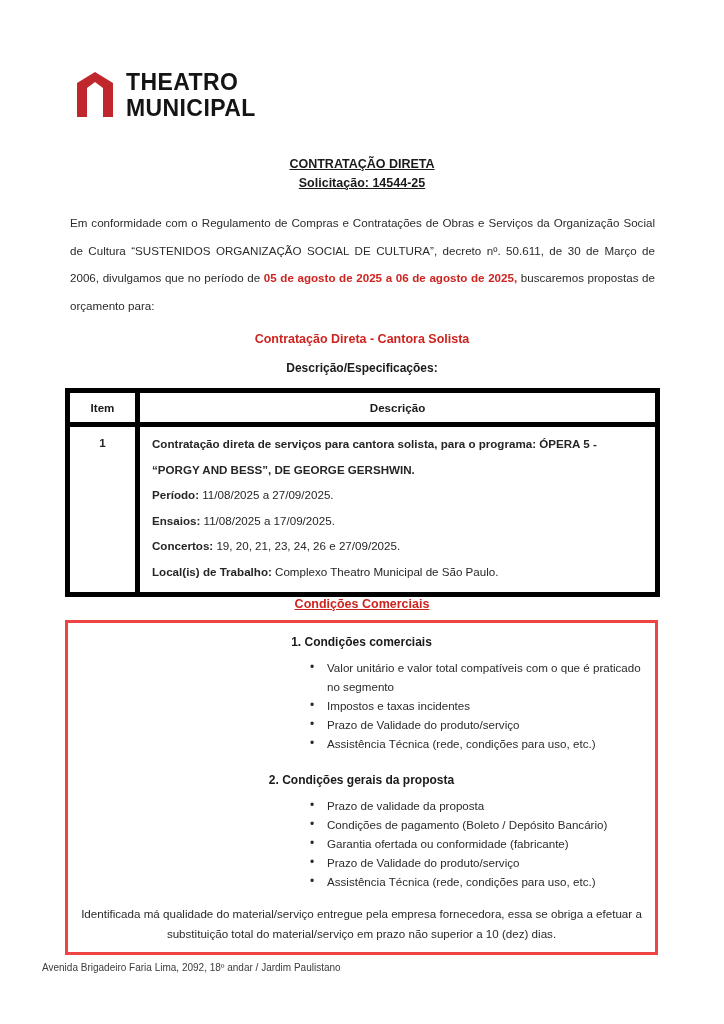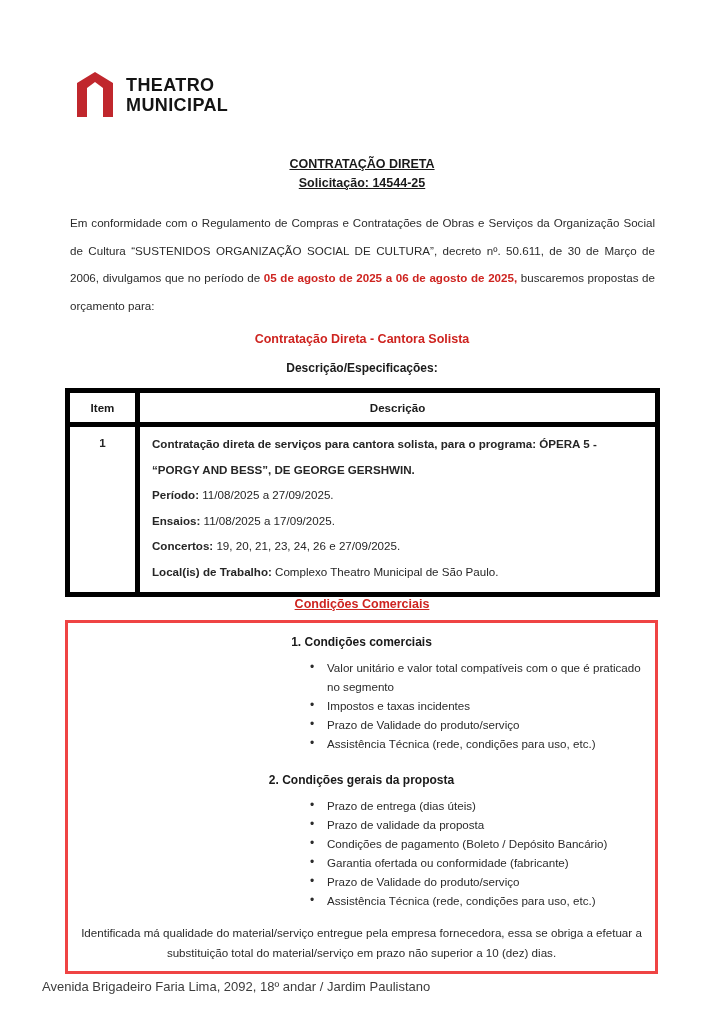--- a/index.html
+++ b/index.html
@@ -14,21 +14,21 @@
   }
 
   
   .header { display:flex; justify-content:space-between; align-items:flex-start; padding:60px 70px 0 75px; }
   .logo-s { display:flex; align-items:center; gap:9px; }
   .logo-s-text { display:flex; flex-direction:column; }
   .logo-s-name { font-size:27px; font-weight:bold; letter-spacing:-0.5px; color:#3f4448; line-height:1; }
   .logo-s-name .teal { color:#2CB6A6; }
   .logo-s-tagline { font-size:8px; font-weight:bold; color:#2CB6A6; letter-spacing:0.45px; margin-top:4px; }
   .logo-t { display:flex; align-items:center; gap:11px; margin-top:10px; }
-  .logo-t-text { font-size:18px; font-weight:bold; color:#141414; line-height:1.1; letter-spacing:0.4px; }
+  .logo-t-text { font-size:23px; font-weight:bold; color:#141414; line-height:1.1; letter-spacing:0.4px; }
 
   
   .title-block { text-align:center; margin-top:34px; font-size:12.5px; font-weight:bold; line-height:19px; color:#1a1a1a; }
   .title-block div { text-decoration:underline; }
 
   
   .intro { margin:16px 69px 0 70px; font-size:11.6px; line-height:27.5px; text-align:justify; color:#2b2b2b; }
   .red-bold { color:#CE2420; font-weight:bold; }
 
   .section-heading { margin-top:13px; text-align:center; font-size:12.5px; font-weight:bold; color:#CE2420; }
@@ -48,21 +48,21 @@
   .cond-heading { text-align:center; font-size:12.5px; font-weight:bold; color:#CE2420; text-decoration:underline; }
   .cond-box { margin:9px 0 0 65px; width:593px; border:3px solid #ef4444; box-sizing:border-box; padding:6px 0 6px 0; }
   .box-h { text-align:center; font-weight:bold; font-size:12px; color:#1a1a1a; margin-top:6px; }
   .box-h2 { margin-top:20px; }
   ul.box-list { margin:9px 12px 0 238px; padding:0; list-style:none; }
   ul.box-list li { position:relative; padding-left:21px; font-size:11.6px; line-height:19px; color:#2b2b2b; }
   ul.box-list li::before { content:"\2022"; position:absolute; left:4px; font-size:12px; }
   .closing { margin:13px 10px 2px 10px; text-align:center; font-size:11.6px; line-height:20px; color:#2b2b2b; }
 
   
-  .footer-address { margin:5px 0 0 42px; font-size:13px; line-height:16px; color:#3c3c3c; }
+  .footer-address { margin:5px 0 0 42px; font-size:10px; line-height:16px; color:#3c3c3c; }
 </style>
 </head>
 <body>
 
 <div class="page">
 
   <div class="header">
     <div class="logo-t">
       <span>
         <svg width="40" height="47" viewBox="0 0 40 47">
@@ -113,21 +113,20 @@
     <div class="box-h">1. Condições comerciais</div>
     <ul class="box-list">
       <li>Valor unitário e valor total compatíveis com o que é praticado no segmento</li>
       <li>Impostos e taxas incidentes</li>
       <li>Prazo de Validade do produto/serviço</li>
       <li>Assistência Técnica (rede, condições para uso, etc.)</li>
     </ul>
 
     <div class="box-h box-h2">2. Condições gerais da proposta</div>
     <ul class="box-list">
-      <li>Prazo de entrega (dias úteis)</li>
       <li>Prazo de validade da proposta</li>
       <li>Condições de pagamento (Boleto / Depósito Bancário)</li>
       <li>Garantia ofertada ou conformidade (fabricante)</li>
       <li>Prazo de Validade do produto/serviço</li>
       <li>Assistência Técnica (rede, condições para uso, etc.)</li>
     </ul>
 
     <p class="closing">Identificada má qualidade do material/serviço entregue pela empresa fornecedora, essa se obriga a efetuar a substituição total do material/serviço em prazo não superior a 10 (dez) dias.</p>
   </div>
 

